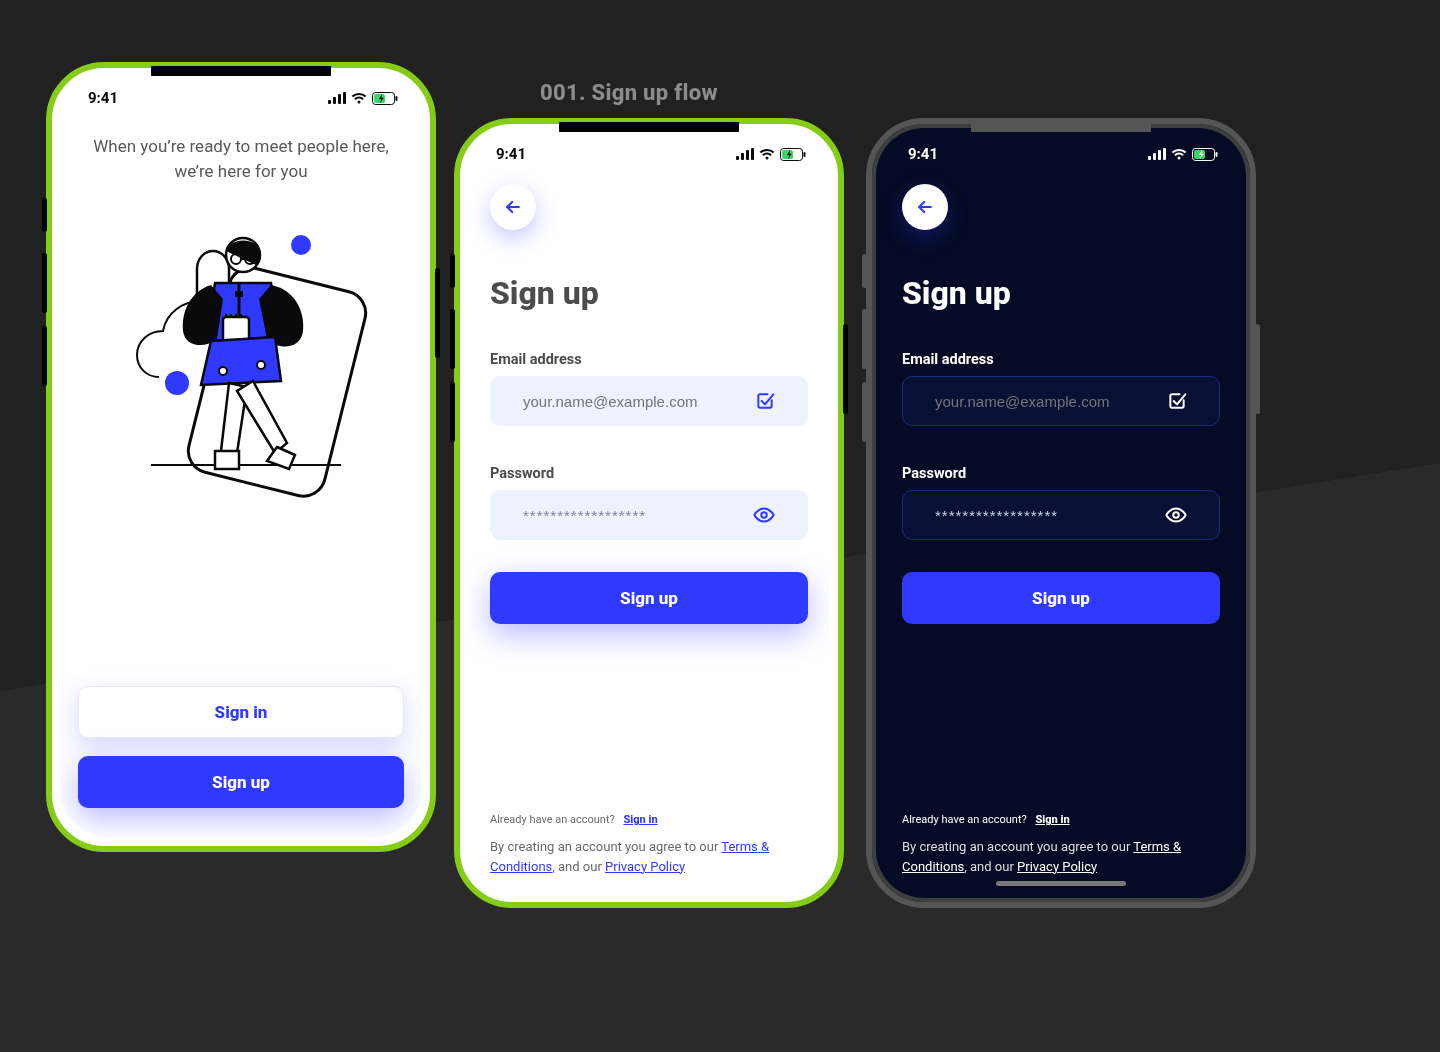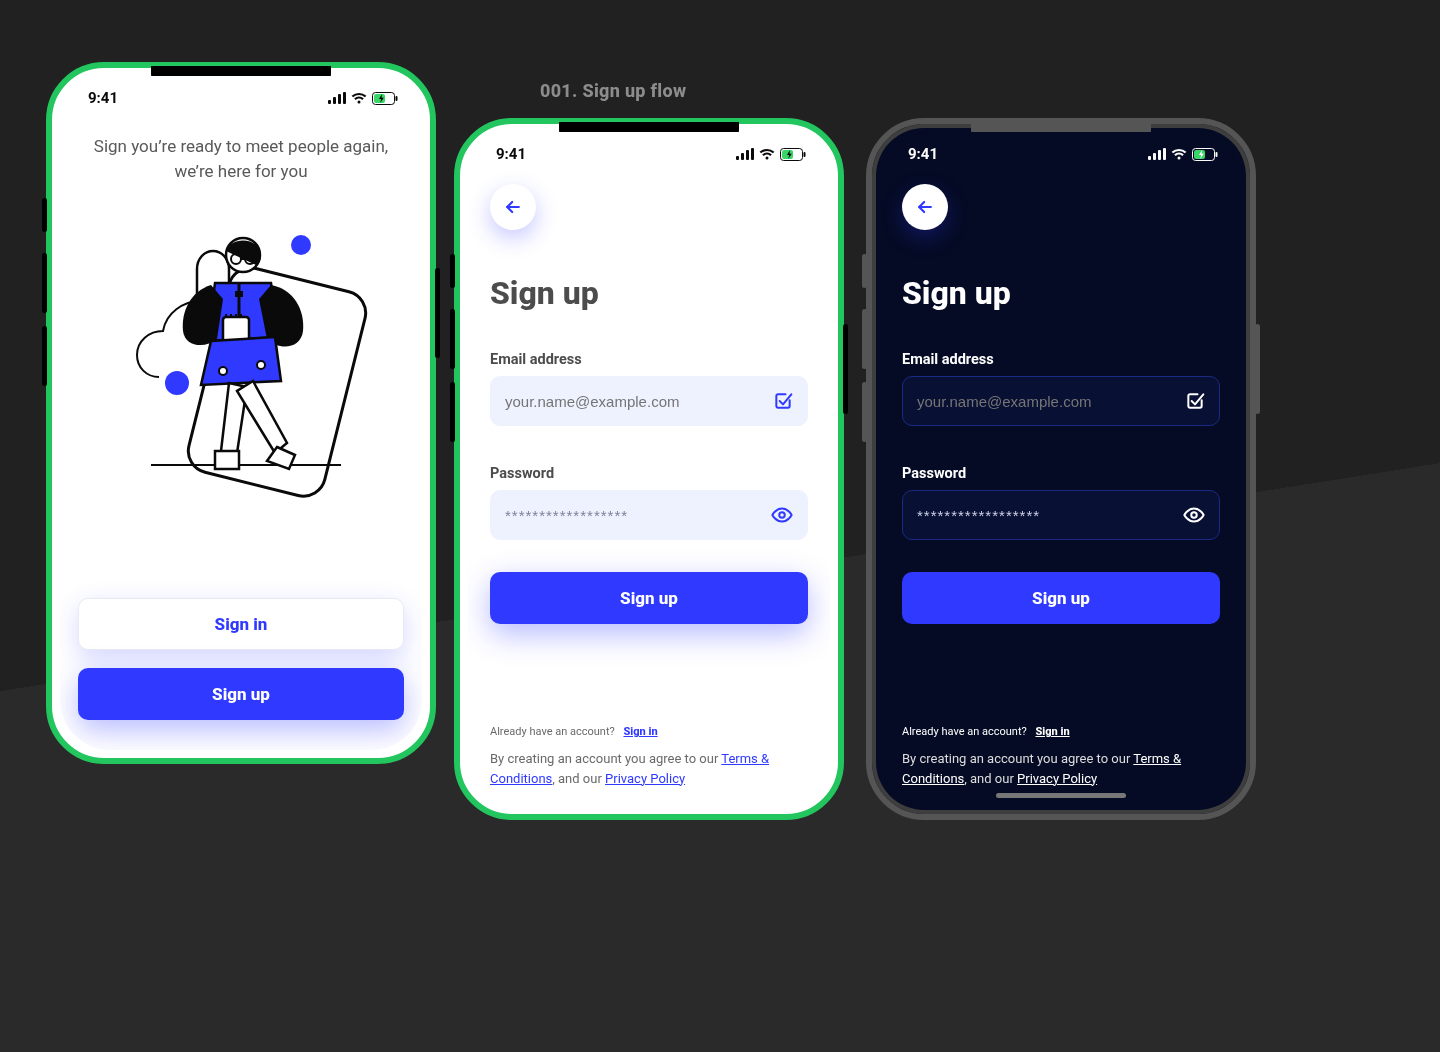--- a/index.html
+++ b/index.html
@@ -17,32 +17,32 @@
     background: linear-gradient(171deg, #212121 0 54%, #2a2a2a 54% 100%);
     z-index: 0;
   }
 
   .title-label {
     position: absolute;
     top: 80px;
     left: 540px;
     color: #8c8c8c;
     font-weight: 800;
-    font-size: 18px;
+    font-size: 22px;
     letter-spacing: .3px;
     z-index: 2;
   }
 
   
   .phone {
     position: absolute;
     width: 390px;
-    height: 702px;
+    height: 790px;
     border-radius: 58px;
-    border: 6px solid #22c55e;
+    border: 6px solid #84cc16;
     background: #fff;
     box-shadow: 0 0 0 4px #fff inset;
     z-index: 3;
   }
   .phone.dark-frame {
     border-color: #555;
     background: #050b24;
     box-shadow: 0 0 0 4px #3e3e3e inset;
     z-index: 1; 
   }
@@ -126,21 +126,21 @@
   .phone.dark-frame .heading{ color:#fff; }
 
   .field-label{ font-size:14.5px; font-weight:700; color:#4c4c4c; margin-top:39px;}
   .phone.dark-frame .field-label{ color:#fff; }
 
   .input{
     margin-top:8px;
     height:50px; border-radius:10px;
     background:#eef2ff; border:1px solid #eef2ff;
     display:flex; align-items:center; justify-content:space-between;
-    padding:0 14px;
+    padding:0 32px;
     color:#7b809a;
   }
   .input input{
     flex:1; border:none; background:transparent; outline:none; font-size:15px; color:#7b809a;
   }
   .input.dark{
     background:#081034; border:1px solid #1b2a84;
   }
   .input.dark input{ color:#cfd3e6; }
   .input-icon{ color:#2f39ff; display:flex; align-items:center;}
@@ -205,21 +205,21 @@
         <svg width="26" height="13" viewBox="0 0 26 13">
             <rect x="0.5" y="0.5" width="22" height="12" rx="3" fill="none" stroke="currentColor"></rect>
             <rect x="23.5" y="4" width="2" height="5" rx="1" fill="currentColor"></rect>
             <rect x="2" y="2" width="11" height="9" rx="2" fill="#37d667"></rect>
             <path d="M10 2l-3 5h2.2l-1 4 3.6-5.2H9.6L10 2z" fill="#000"></path>
           </svg>
       </span>
     </div>
 
     <div class="p1-content">
-      <div class="tagline">Sign you’re ready to meet people again, we’re here for you</div>
+      <div class="tagline">When you’re ready to meet people here, we’re here for you</div>
 
       <div class="illus-wrap">
         <svg width="260" height="300" viewBox="0 0 260 300">
 
           <rect x="96" y="70" width="140" height="210" rx="22" fill="none" stroke="#0a0a0a" stroke-width="3" transform="rotate(14 166 175)"></rect>
 
           <line x1="40" y1="258" x2="230" y2="258" stroke="#0a0a0a" stroke-width="2"></line>
 
           <circle cx="190" cy="38" r="10" fill="#2f39ff"></circle>
           <circle cx="66" cy="176" r="12" fill="#2f39ff"></circle>

